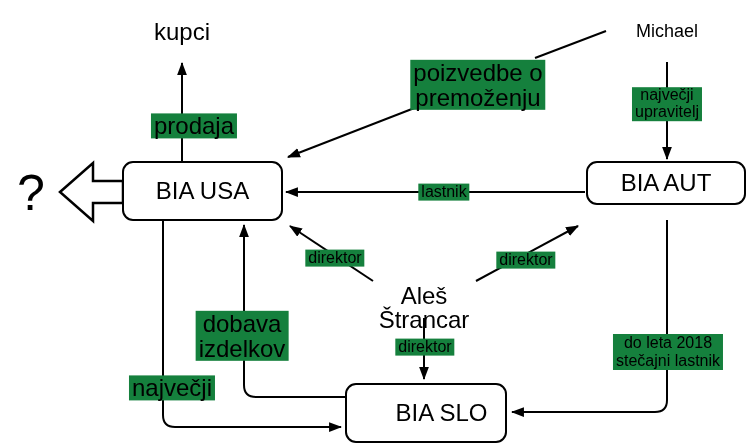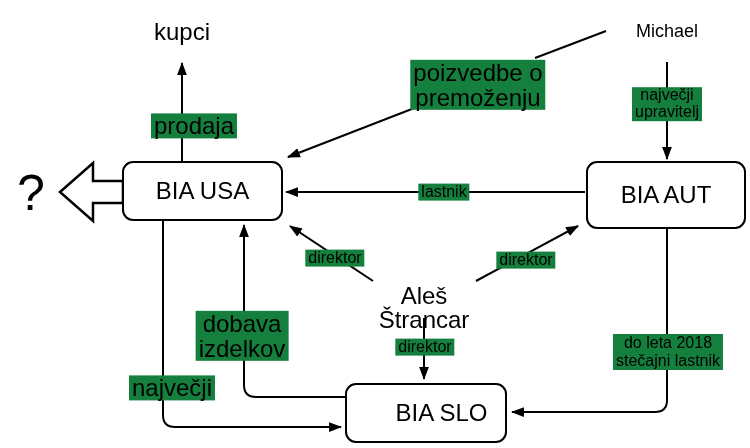--- a/index.html
+++ b/index.html
@@ -94,21 +94,21 @@
     <span>Aleš</span>
     <span>Štrancar</span>
   </div>
 
   <div class="lbl question" style="left:31px;top:193px;">?</div>
 
   <div class="node-box" style="left:122px;top:161px;width:161px;height:60px;">
     <span>BIA USA</span>
   </div>
 
-  <div class="node-box" style="left:586px;top:161px;width:160px;height:68px;">
+  <div class="node-box" style="left:586px;top:161px;width:160px;height:44px;">
     <span>BIA AUT</span>
   </div>
 
   <div class="node-box" style="left:345px;top:383px;width:162px;height:60px;padding-left:31px;">
     <span>BIA SLO</span>
   </div>
 
 </div>
 
 </body></html>

